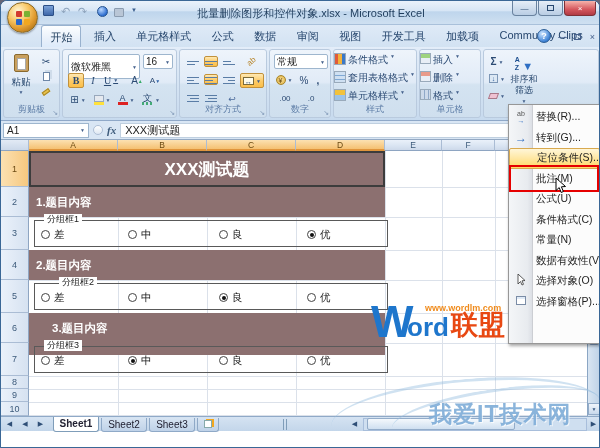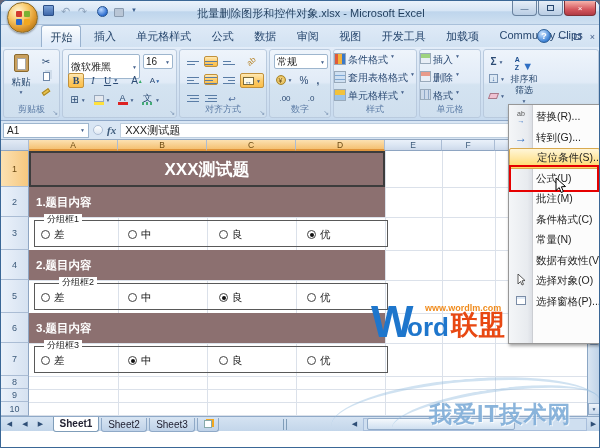--- a/index.html
+++ b/index.html
@@ -462,21 +462,21 @@
       </span>
     <span class="radio sel" style="left:218px;top:151px">
         <i class="rc"></i>
         <span class="rl">良</span>
       </span>
     <span class="radio" style="left:306px;top:151px">
         <i class="rc"></i>
         <span class="rl">优</span>
       </span>
 
-    <div class="brown" style="top:173px;height:30px;line-height:30px;padding-left:7px;font-weight:bold;font-size:11.5px">3.题目内容</div>
+    <div class="brown" style="top:173px;height:42px;line-height:30px;padding-left:23px;font-weight:bold;font-size:11.5px">3.题目内容</div>
     <div class="gbox" style="top:206px"></div>
     <div class="gboxlbl" style="left:43px;top:200px">分组框3</div>
     <span class="radio" style="left:40px;top:214px">
         <i class="rc"></i>
         <span class="rl">差</span>
       </span>
     <span class="radio sel" style="left:127px;top:214px">
         <i class="rc"></i>
         <span class="rl">中</span>
       </span>
@@ -511,24 +511,24 @@
       <span>替换(R)...</span>
     </div>
     <div class="mi">
       <span class="mic" style="color:#2a6ac0;font-weight:bold;font-size:12px">→</span>
       <span>转到(G)...</span>
     </div>
     <div class="mi mhl">
       <span>定位条件(S)...</span>
     </div>
     <div class="mi">
+        <span>批注(M)</span>
+      </div>
+    <div class="mi">
         <span>公式(U)</span>
-      </div>
-    <div class="mi">
-        <span>批注(M)</span>
       </div>
     <div class="mi">
         <span>条件格式(C)</span>
       </div>
     <div class="mi">
         <span>常量(N)</span>
       </div>
     <div class="mi">
         <span>数据有效性(V)</span>
       </div>

